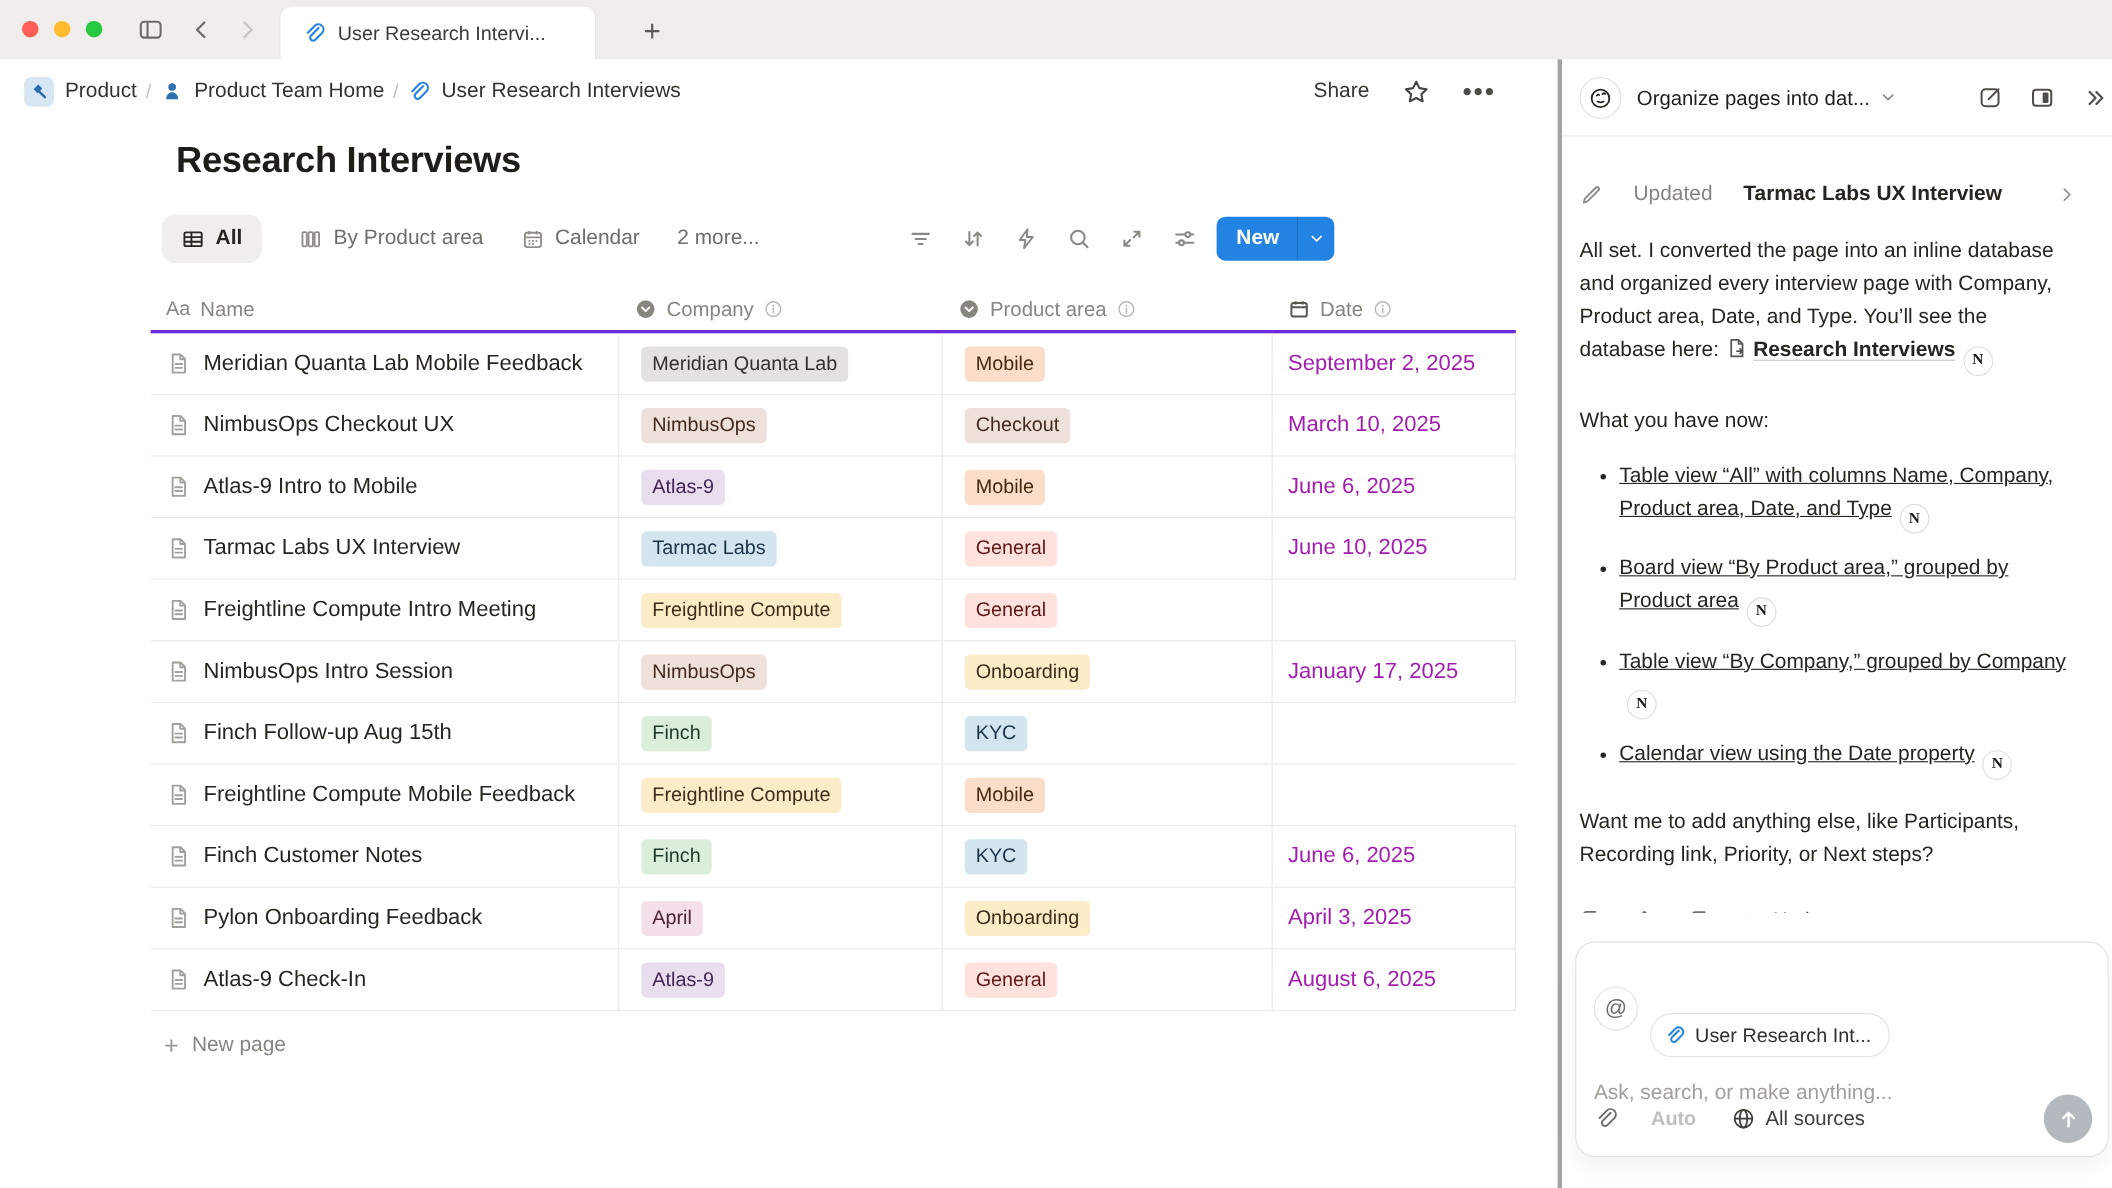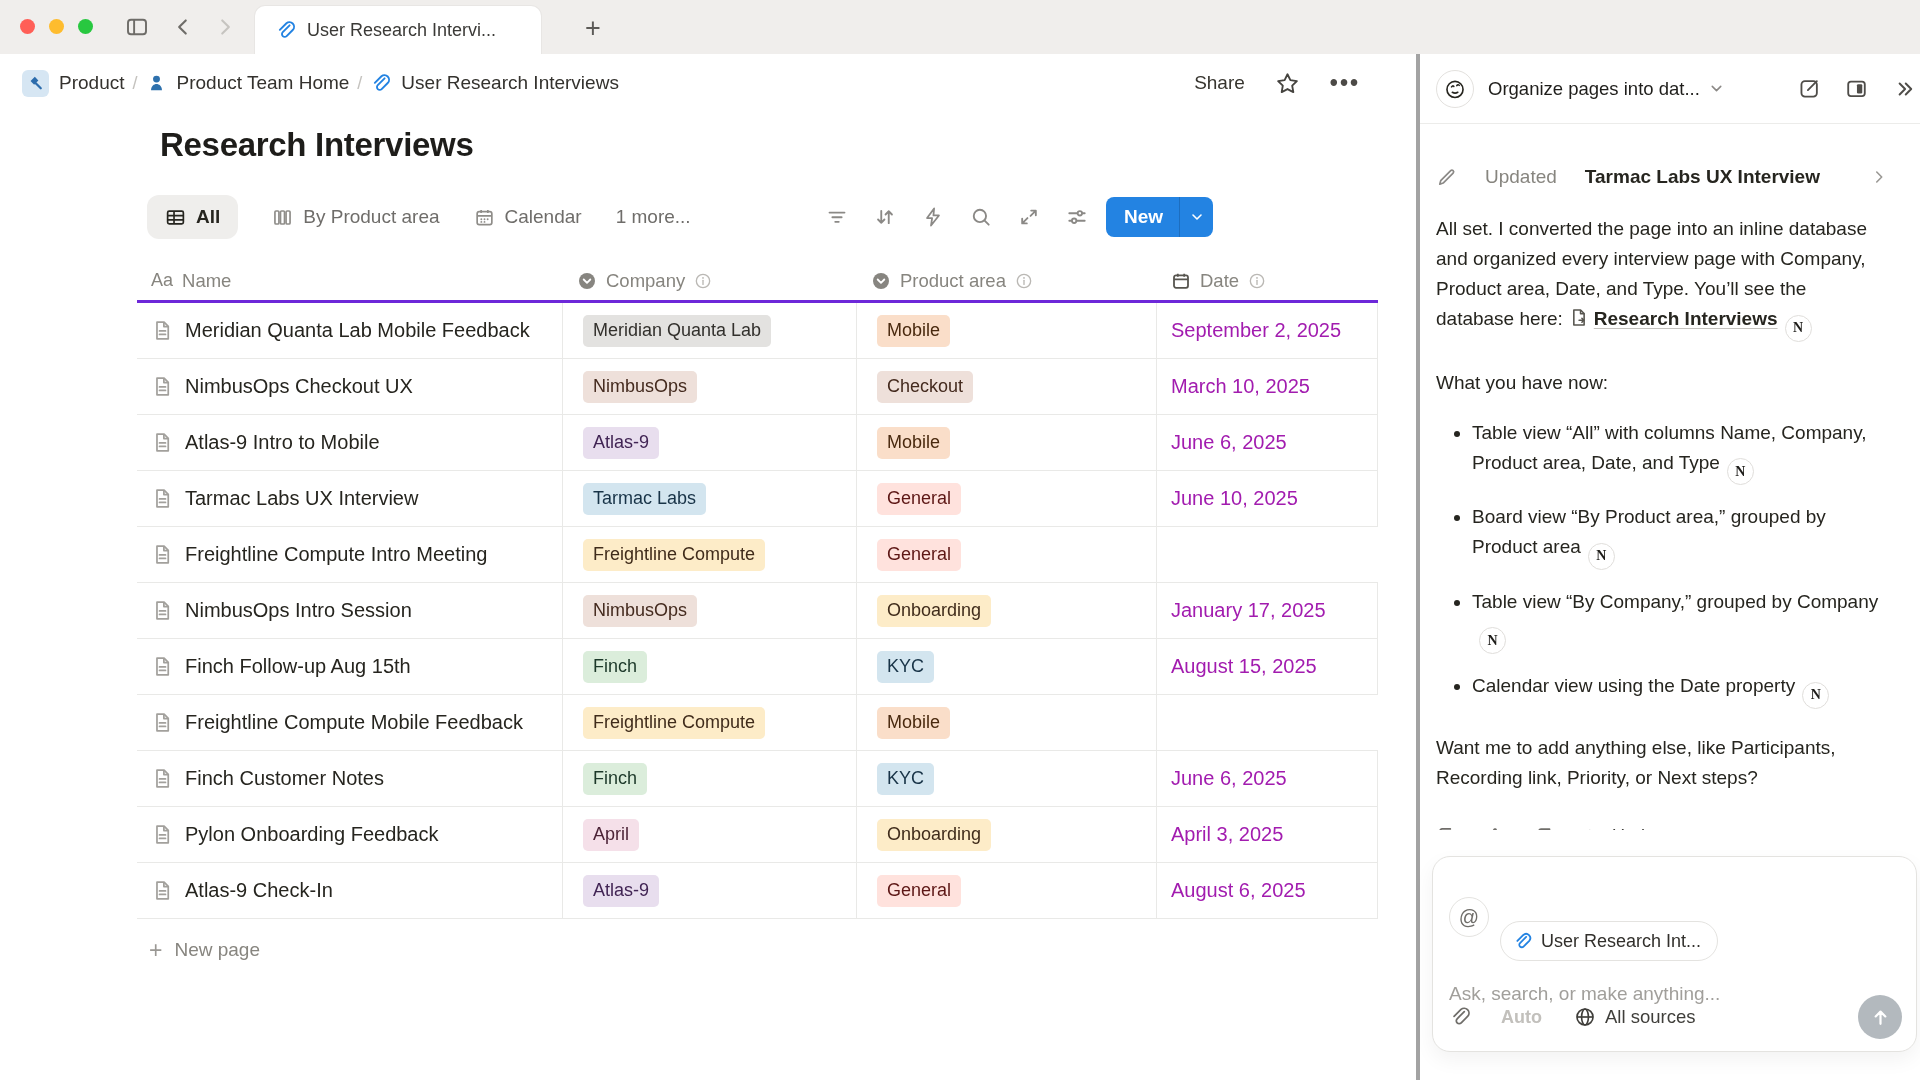--- a/index.html
+++ b/index.html
@@ -72,21 +72,21 @@
   .updated-row { display:flex; align-items:center; gap:28px; }
   .updated-lbl { color:#87857f; font-size:19px; }
   .updated-page { color:#26251f; font-size:19px; font-weight:600; }
   .updated-chev { margin-left:auto; color:#9a9894; }
   .msg { margin-top:26px; font-size:19px; line-height:30px; color:#26251f; }
   .plink { color:#26251f; font-weight:600; text-decoration:underline; text-decoration-color:#c5c3bf; text-underline-offset:3px; }
   .inline-ic { display:inline-flex; vertical-align:-3px; margin:0 4px 0 6px; color:#57554f; }
   .nbadge { display:inline-flex; align-items:center; justify-content:center; width:27px; height:27px; border-radius:50%; border:1px solid #e0dedb; font-family:"Liberation Serif", serif; font-weight:700; font-size:14px; color:#1e1d1a; vertical-align:-7px; margin-left:7px; background:#fff; }
   .p2 { margin-top:26px; }
   .p-bullets { margin:20px 0 0 0; padding-left:36px; }
-  .p-bullets li { font-size:19px; line-height:30px; color:#26251f; margin-bottom:17px; }
+  .p-bullets li { font-size:19px; line-height:30px; color:#26251f; margin-bottom:17px;text-decoration:underline; }
   .p-actions { display:flex; align-items:center; gap:26px; margin-top:32px; color:#6f6d69; }
   .undo-wrap { display:flex; align-items:center; gap:9px; color:#3f3e3a; font-size:18px; }
 
   .composer { position:absolute; left:12px; right:23px; bottom:28px; height:196px; border:1px solid #e4e3e0; border-radius:18px; background:#fff; box-shadow:0 8px 20px rgba(15,15,15,0.05); padding:16px 16px 14px 16px; }
   .comp-top { display:flex; align-items:center; gap:11px; }
   .at-btn { width:40px; height:40px; border-radius:50%; border:1px solid #e4e3e0; display:flex; align-items:center; justify-content:center; font-size:20px; color:#6f6d69; background:#fff; }
   .ctx-chip { height:40px; border:1px solid #e4e3e0; border-radius:999px; display:flex; align-items:center; gap:9px; padding:0 16px 0 12px; font-size:18px; color:#32302c; background:#fff;margin-top:48px; }
   .comp-input { margin-top:22px; font-size:19px; color:#a19f9b; }
   .comp-bottom { position:absolute; left:16px; right:14px; bottom:12px; display:flex; align-items:center; }
   .attach { color:#6f6d69; }
@@ -202,21 +202,21 @@
             <path d="M3 8.4h14 M6.8 2.8v3 M13.2 2.8v3"></path>
             <circle cx="7" cy="11.6" r=".9" fill="#8f8d89" stroke="none"></circle>
             <circle cx="10" cy="11.6" r=".9" fill="#8f8d89" stroke="none"></circle>
             <circle cx="13" cy="11.6" r=".9" fill="#8f8d89" stroke="none"></circle>
             <circle cx="7" cy="14.2" r=".9" fill="#8f8d89" stroke="none"></circle>
             <circle cx="10" cy="14.2" r=".9" fill="#8f8d89" stroke="none"></circle>
           </svg>
       </span>
       <span>Calendar</span>
     </div>
-    <span class="view-more">1 more...</span>
+    <span class="view-more">2 more...</span>
 
     <div class="tool-group">
       <span class="tool-btn">
         <svg width="22" height="22" viewBox="0 0 20 20" fill="none" stroke="currentColor" stroke-width="1.7" stroke-linecap="round">
             <path d="M3.2 6h13.6 M5.8 10.2h8.4 M8.4 14.4h3.2"></path>
           </svg>
       </span>
       <span class="tool-btn">
         <svg width="22" height="22" viewBox="0 0 20 20" fill="none" stroke="currentColor" stroke-width="1.7" stroke-linecap="round" stroke-linejoin="round">
             <path d="M6.6 4.4 v10.8 M6.6 15.2 l-2.9-2.9 M6.6 15.2 l2.9-2.9 M13.4 15.6 V4.8 M13.4 4.8 l-2.9 2.9 M13.4 4.8 l2.9 2.9"></path>
@@ -450,23 +450,20 @@
                 <path d="M7.4 10.4h5.2 M7.4 13.4h5.2" stroke-linecap="round"></path>
               </svg>
       </span>
       <span class="row-name">Finch Follow-up Aug 15th</span>
     </div>
     <div class="td c2">
             <span class="tag c-green">Finch</span>
           </div>
     <div class="td c3">
             <span class="tag c-blue">KYC</span>
-          </div>
-    <div class="td c4">
-            <span class="date-txt">August 15, 2025</span>
           </div>
   </div>
 
   <div class="trow">
     <div class="td c1 name-cell">
       <span class="ic">
         <svg width="23" height="23" viewBox="0 0 20 20" fill="none" stroke="#a2a09c" stroke-width="1.5" stroke-linejoin="round">
                 <path d="M5.2 2.8 h6.2 l3.6 3.6 V17.2 h-9.8 z"></path>
                 <path d="M11.2 2.8 v3.8 h3.8"></path>
                 <path d="M7.4 10.4h5.2 M7.4 13.4h5.2" stroke-linecap="round"></path>

